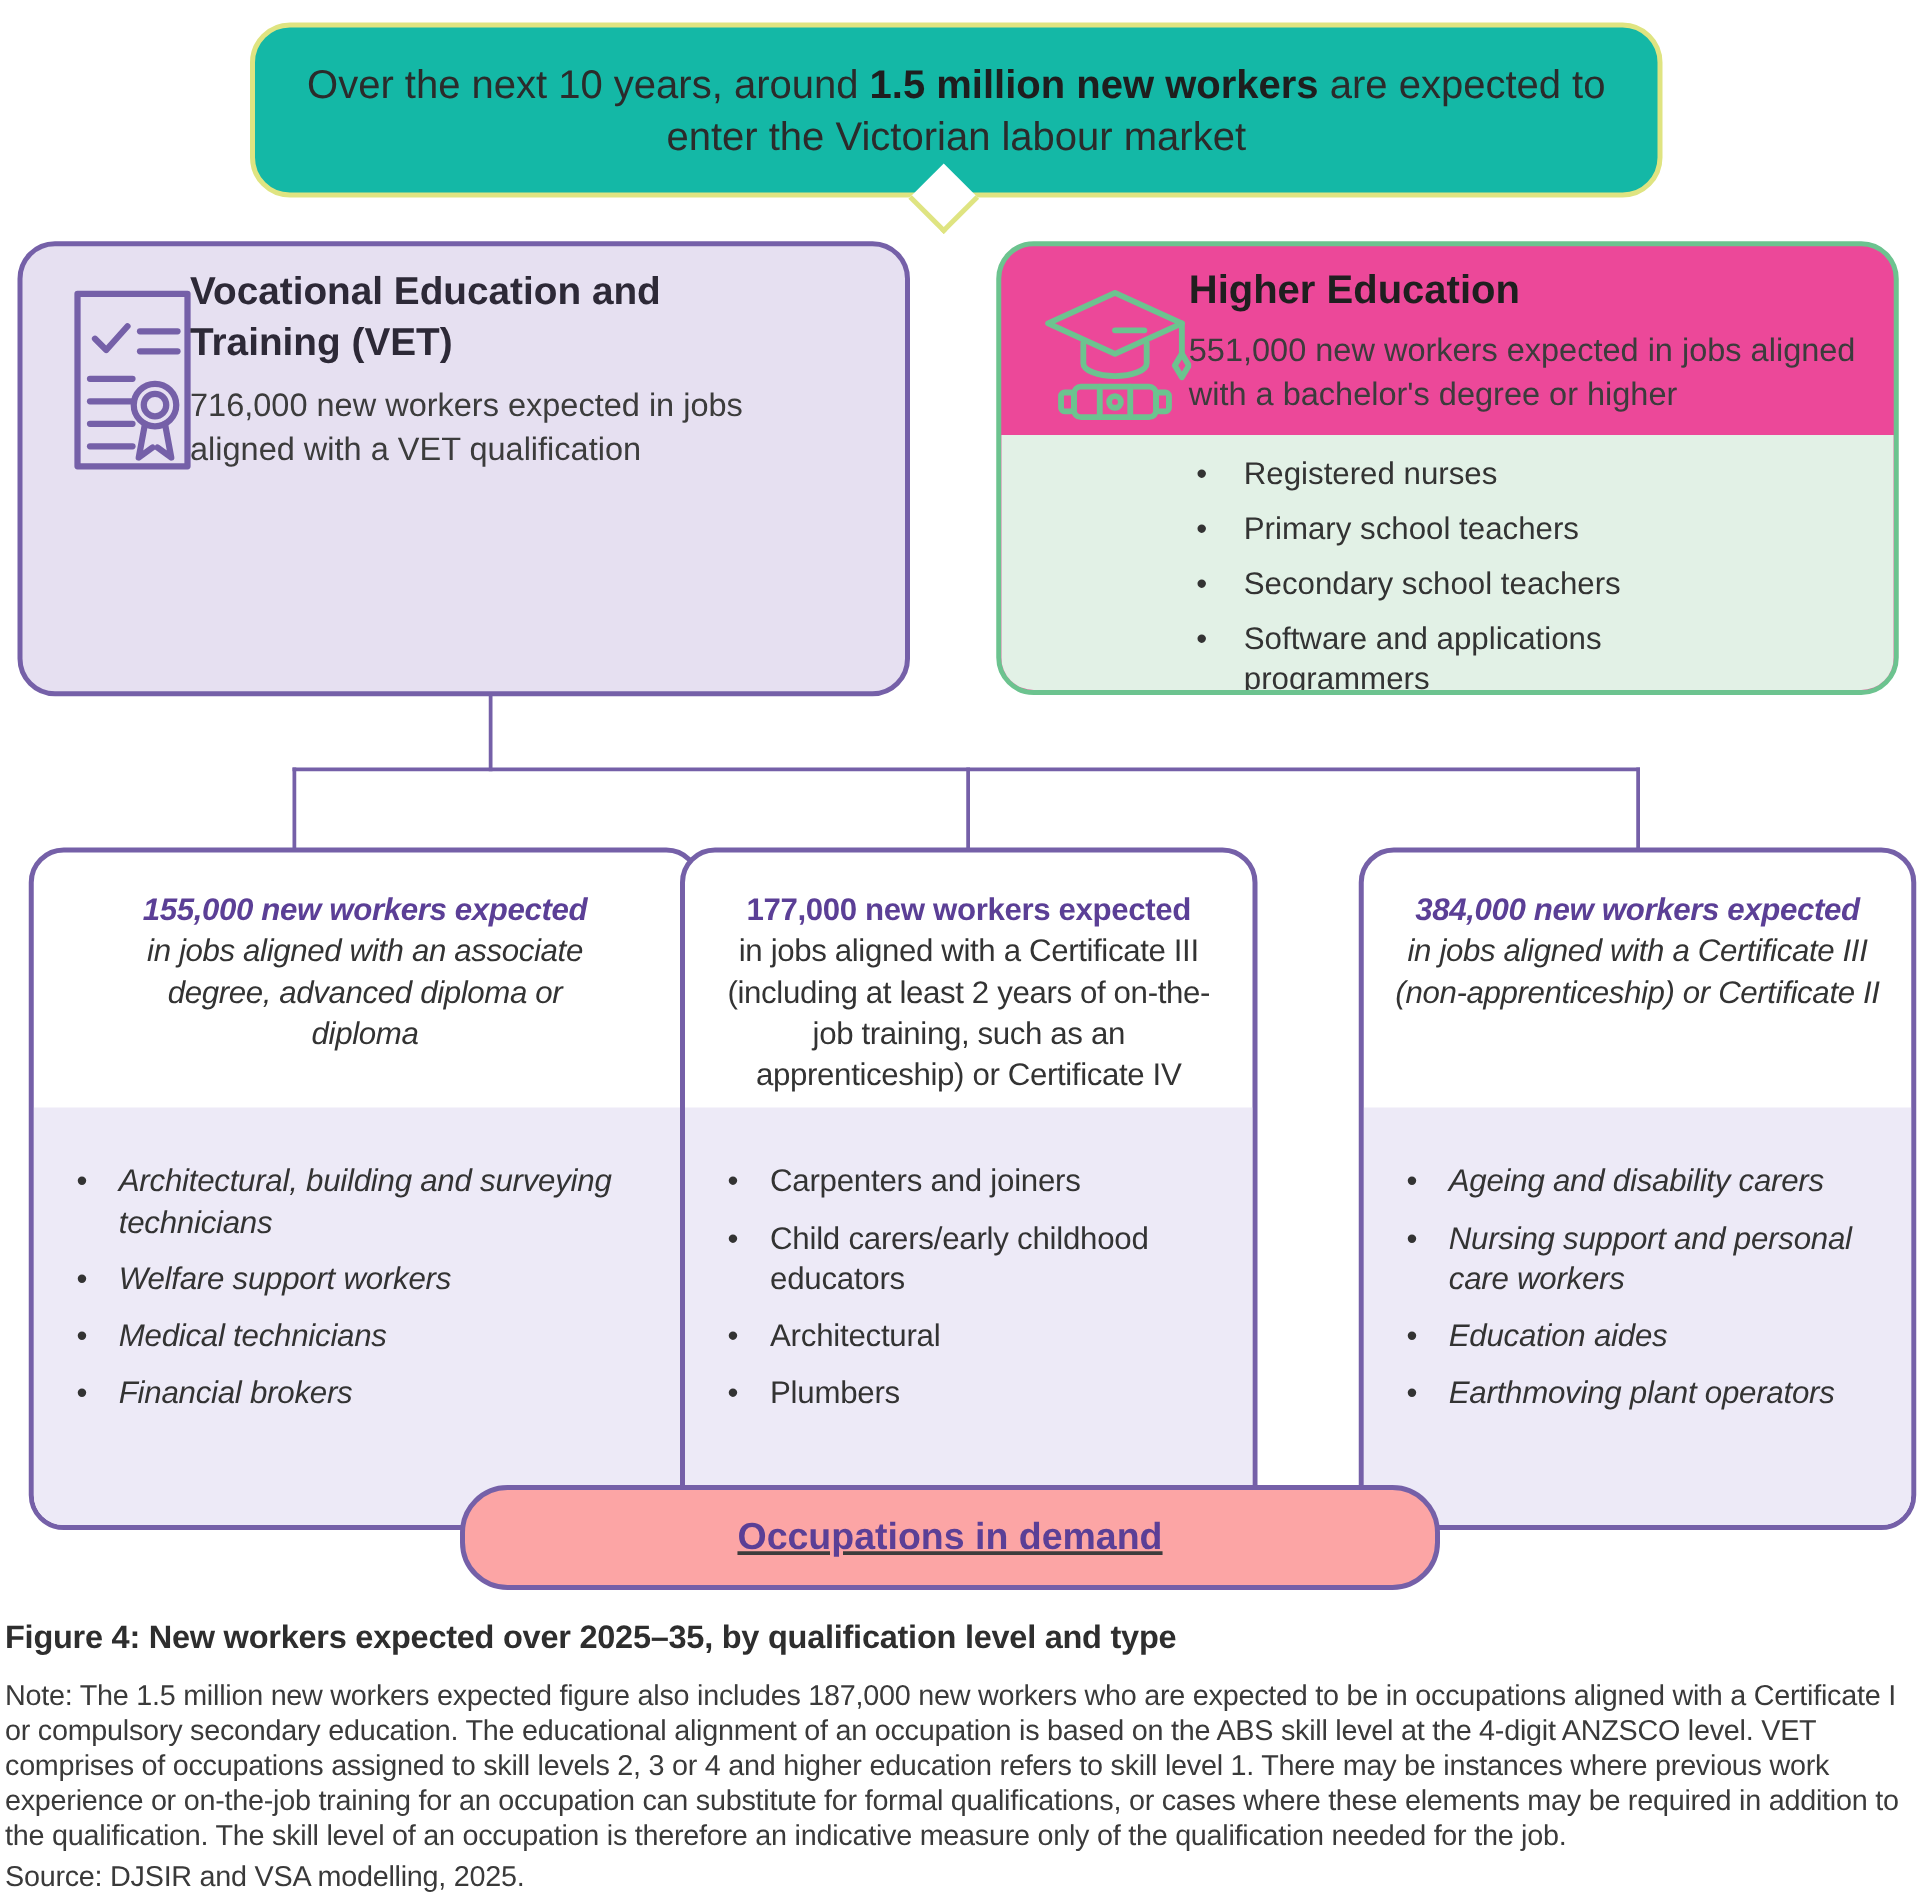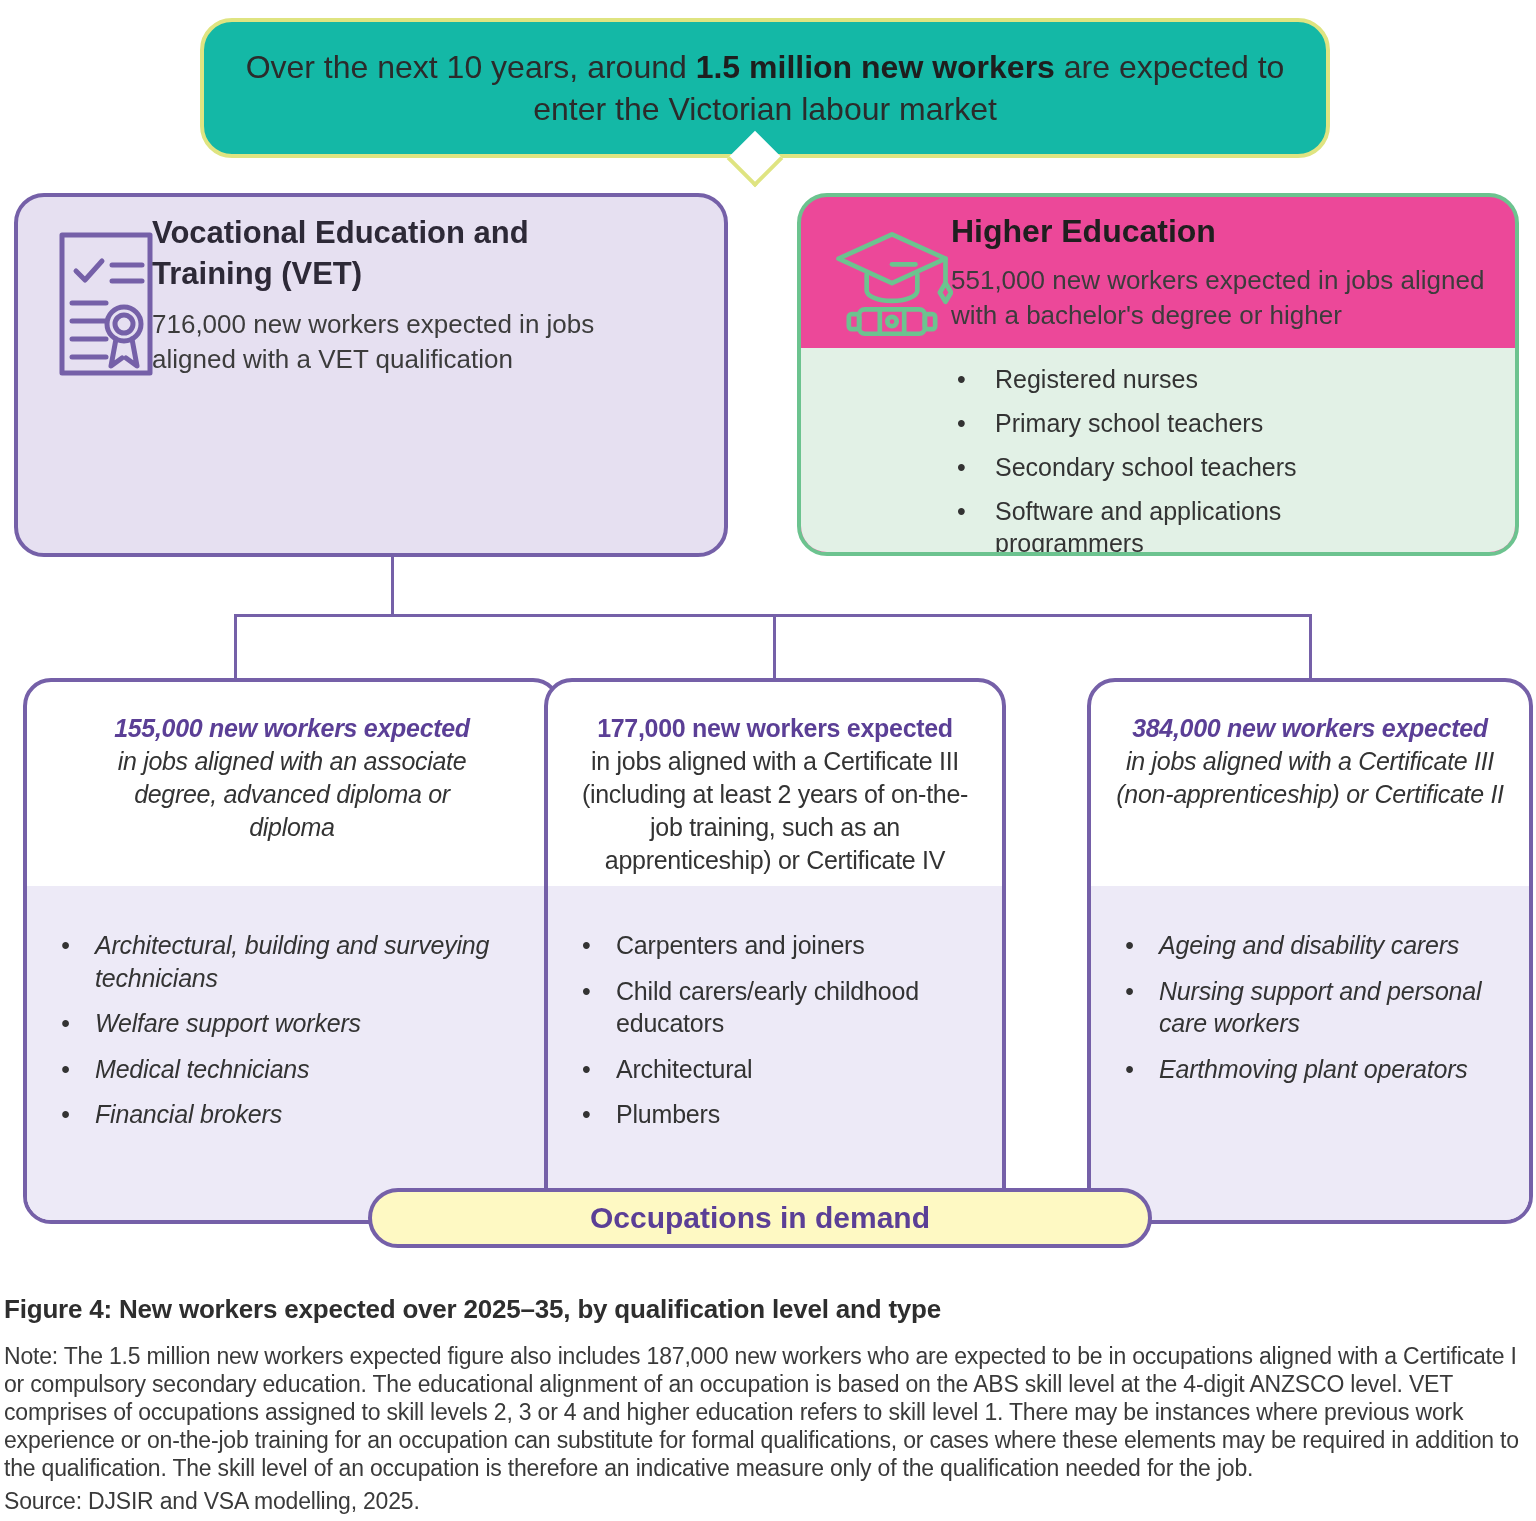--- a/index.html
+++ b/index.html
@@ -99,23 +99,23 @@
   .branch-list { position: absolute; left: 34px; right: 14px; top: 247px; list-style: none; }
   .branch-list li {
     position: relative; padding-left: 34px;
     font-size: 25px; line-height: 1.3; color: #333333; margin-bottom: 13px;
     letter-spacing: -0.2px;
   }
   .branch-list li::before { content: "\2022"; position: absolute; left: 0; top: 0; color: #333333; }
 
   
   .demand-pill {
-    position: absolute; left: 368px; top: 1188px; width: 784px; height: 60px;
-    background: #fef9c3; border: 4px solid #7560a8; border-radius: 38px;
-    display: flex; align-items: center; justify-content: center; z-index: 5;
+    position: absolute; left: 368px; top: 1188px; width: 784px; height: 84px;
+    background: #fca5a5; border: 4px solid #7560a8; border-radius: 38px;
+    display: flex; align-items: center; justify-content: center; z-index: 5; text-decoration: underline;
   }
   .demand-pill span { font-size: 30px; font-weight: bold; color: #5b3f96; }
 
   
   .caption {
     position: absolute; left: 4px; top: 1294px; width: 1520px;
     font-size: 26px; font-weight: bold; color: #2e2e2e; letter-spacing: -0.2px;
   }
   .note {
     position: absolute; left: 4px; top: 1342px; width: 1528px;
@@ -219,20 +219,21 @@
 
   <section class="branch branch-3">
     <div class="branch-panel"></div>
     <p class="branch-head">
       <span class="branch-headline">384,000 new workers expected</span>
       <span class="branch-desc">in jobs aligned with a Certificate III (non-apprenticeship) or Certificate II</span>
     </p>
     <ul class="branch-list">
       <li>Ageing and disability carers</li>
       <li>Nursing support and personal care workers</li>
+      <li>Education aides</li>
       <li>Earthmoving plant operators</li>
     </ul>
   </section>
 
   <div class="demand-pill">
     <span>Occupations in demand</span>
   </div>
 
   <h1 class="caption">Figure 4: New workers expected over 2025–35, by qualification level and type</h1>
   <p class="note">Note: The 1.5 million new workers expected figure also includes 187,000 new workers who are expected to be in occupations aligned with a Certificate I or compulsory secondary education. The educational alignment of an occupation is based on the ABS skill level at the 4-digit ANZSCO level. VET comprises of occupations assigned to skill levels 2, 3 or 4 and higher education refers to skill level 1. There may be instances where previous work experience or on-the-job training for an occupation can substitute for formal qualifications, or cases where these elements may be required in addition to the qualification. The skill level of an occupation is therefore an indicative measure only of the qualification needed for the job.</p>

